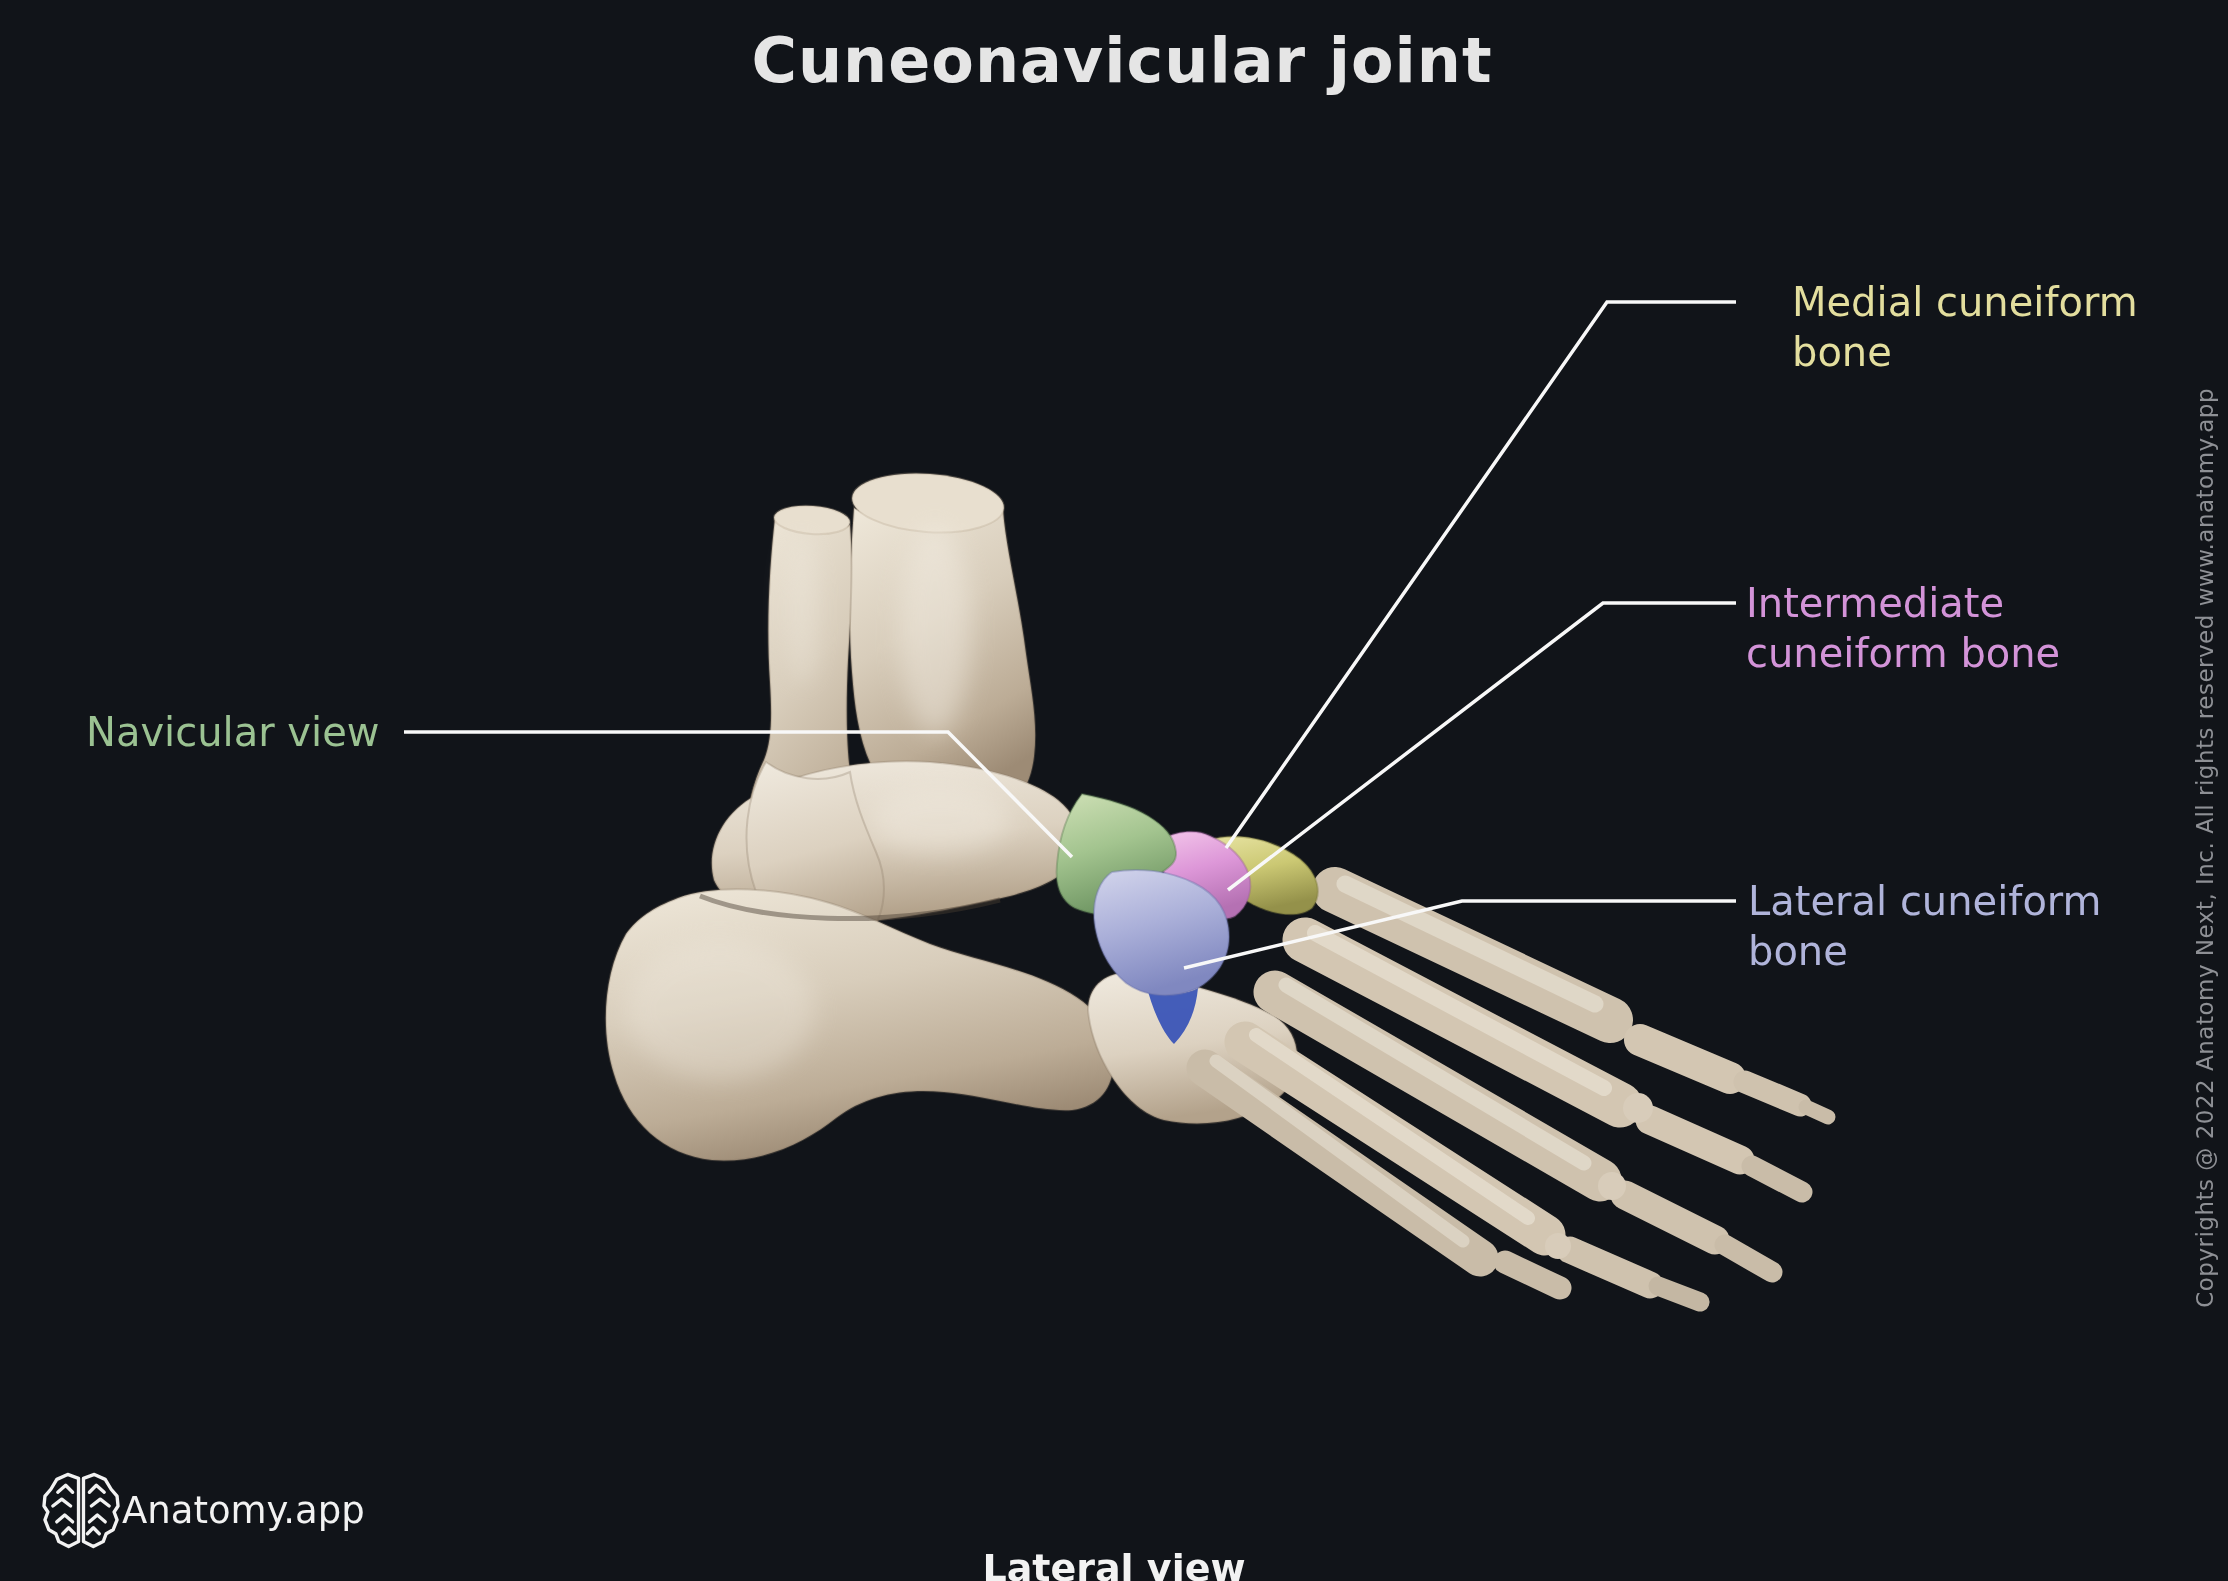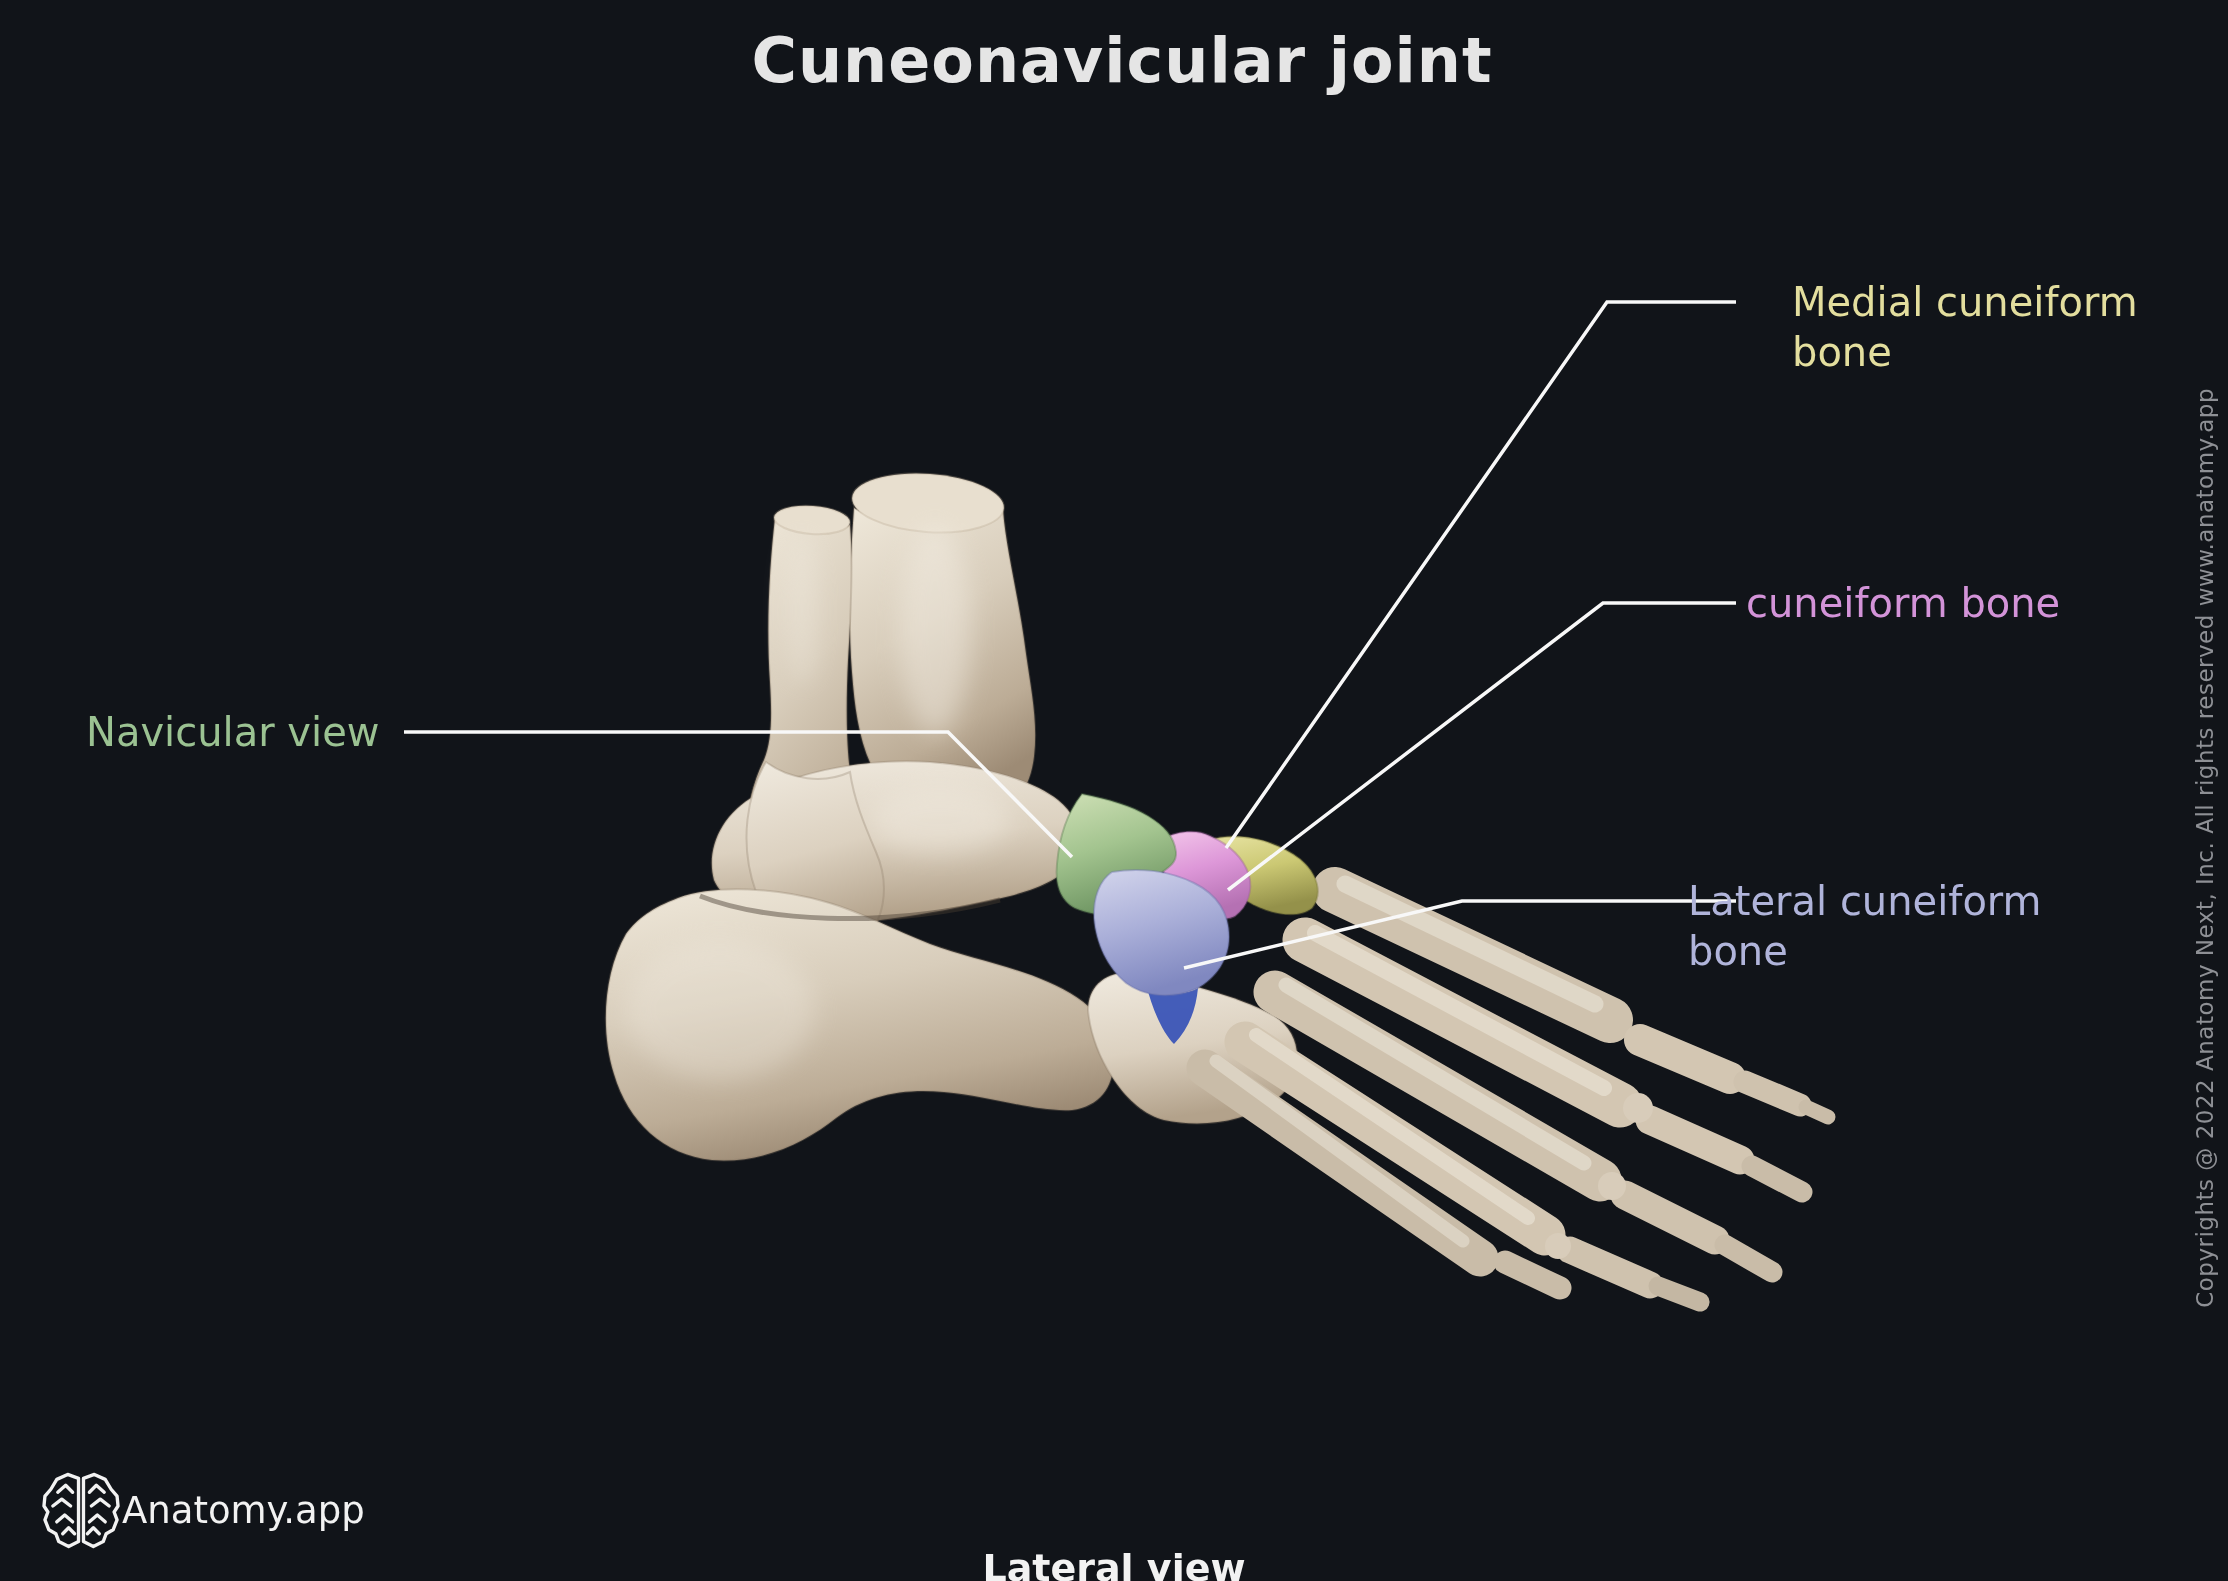--- a/index.html
+++ b/index.html
@@ -6,21 +6,21 @@
   .stage{position:relative;width:2228px;height:1581px;overflow:hidden;
          font-family:"DejaVu Sans","Liberation Sans",sans-serif;}
   .art{position:absolute;left:0;top:0;width:2228px;height:1581px;display:block;}
   .title{position:absolute;left:0;top:24px;width:100%;text-align:center;
          font-size:62px;font-weight:700;letter-spacing:1px;}
   .label{position:absolute;font-size:40px;font-weight:500;line-height:50px;}
   .label .l1,.label .l2{display:block;white-space:nowrap;}
   .label-navicular{left:86px;top:707px;}
   .label-medial{left:1748px;top:277px;}
   .label-intermediate{left:1746px;top:578px;}
-  .label-lateral{left:1688px;top:876px;}
+  .label-lateral{left:1748px;top:876px;}
   .copyright{position:absolute;right:10px;top:388px;
              writing-mode:vertical-rl;transform:rotate(180deg);
              font-size:23px;letter-spacing:.5px;white-space:nowrap;}
   .brand{position:absolute;left:40px;top:1470px;display:flex;align-items:center;text-align:right;}
   .brand-name{font-size:37px;font-weight:400;}
   .view-label{position:absolute;left:0;top:1502px;width:100%;text-align:center;
               font-size:38px;font-weight:700;margin-top:44px;}
 </style>
 </head>
 <body>
@@ -162,20 +162,21 @@
   <div class="label label-navicular" style="color: rgb(155, 194, 146);">
     <span class="l1">Navicular view</span>
   </div>
 
   <div class="label label-medial" style="color: rgb(227, 222, 158); margin-left: 44px;">
     <span class="l1">Medial cuneiform</span>
     <span class="l2">bone</span>
   </div>
 
   <div class="label label-intermediate" style="color: rgb(211, 147, 216);">
+    <span class="l1">Intermediate</span>
     <span class="l2">cuneiform bone</span>
   </div>
 
   <div class="label label-lateral" style="color: rgb(176, 180, 218);">
     <span class="l1">Lateral cuneiform</span>
     <span class="l2">bone</span>
   </div>
 
   <div class="copyright" style="color: rgb(142, 144, 149);">Copyrights @ 2022 Anatomy Next, Inc. All rights reserved www.anatomy.app</div>
 

